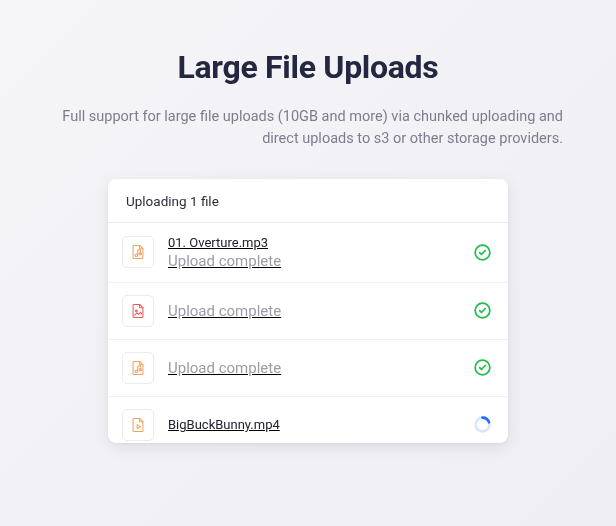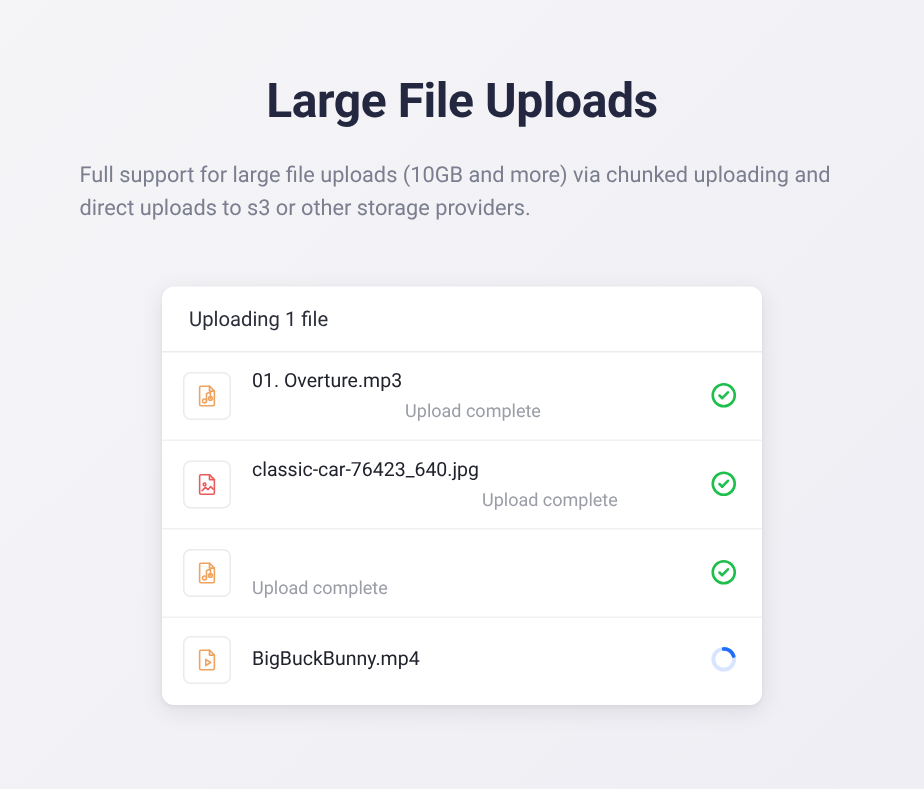--- a/index.html
+++ b/index.html
@@ -18,24 +18,24 @@
     .title {
       font-size: 32px;
       font-weight: 700;
       color: #232740;
       letter-spacing: -0.3px;
       margin-bottom: 20px;
     }
     .subtitle {
       font-size: 14.5px;
       color: #7a7e8f;
-      text-align: left;
+      text-align: right;
       max-width: 510px;
       line-height: 1.55;
-      margin-bottom: 40px;
+      margin-bottom: 28px;
     }
     .panel {
       width: 400px;
       background: #ffffff;
       border-radius: 8px;
       box-shadow: 0 4px 16px rgba(20, 22, 35, 0.09), 0 1px 3px rgba(20,22,35,0.05);
       overflow: hidden;
     }
     .panel-header {
       padding: 14px 18px 13px;
@@ -44,51 +44,51 @@
       font-weight: 400;
       border-bottom: 1px solid #ececef;
     }
     .item {
       display: flex;
       align-items: center;
       padding: 12px 16px 12px 14px;
       border-bottom: 1px solid #f1f1f3;
       gap: 14px;
     }
-    .item:last-child { border-bottom: none; padding-bottom: 14px; justify-content: space-between;}
+    .item:last-child { border-bottom: none; padding-bottom: 2px; justify-content: space-between;}
     .file-icon-wrap {
       width: 32px;
       height: 32px;
       border: 1px solid #eceaec;
       border-radius: 5px;
       display: flex;
       align-items: center;
       justify-content: center;
       flex-shrink: 0;
     }
     .file-icon-wrap svg { width: 18px; height: 18px; }
     .item-text {
       flex: 1;
       min-width: 0;
       display: flex;
-      flex-direction: row;
+      flex-direction: column;
       gap: 2px;
+      text-decoration: underline;
     }
     .filename {
       font-size: 13px;
       color: #20222c;
       font-weight: 400;
       white-space: nowrap;
       overflow: hidden;
       text-overflow: ellipsis;
     }
     .status {
-      font-size: 12px;
+      font-size: 15px;
       color: #9a9ca6;
-      margin-top: 20px;
     }
     .status-icon {
       flex-shrink: 0;
       width: 20px;
       height: 20px;
       display: flex;
       align-items: center;
       justify-content: center;
     }
     .status-icon svg { width: 19px; height: 19px; }
@@ -128,21 +128,20 @@
       <div class="item">
         <div class="file-icon-wrap">
           <svg viewBox="0 0 22 22" fill="none" stroke="#ea5b5b" stroke-width="1.3" stroke-linecap="round" stroke-linejoin="round">
     <path d="M6 3 h7 l4 4 v11 a1 1 0 0 1 -1 1 H6 a1 1 0 0 1 -1 -1 V4 a1 1 0 0 1 1 -1 z"></path>
     <path d="M13 3 v4 h4"></path>
     <circle cx="9" cy="11" r="1.1"></circle>
             <path d="M7 16 l2.8-2.6 2 1.8 2.2-2.5 2 2.1"></path>
   </svg>
         </div>
         <div class="item-text">
-          <div class="filename">classic-car-76423_640.jpg</div>
           <div class="status">Upload complete</div>
         </div>
         <div class="status-icon">
           <svg viewBox="0 0 22 22" fill="none" stroke="#1fbf4d" stroke-width="2" stroke-linecap="round" stroke-linejoin="round">
     <circle cx="11" cy="11" r="8.5"></circle>
             <path d="M7.7 11.2 l2.1 2.1 4.4-4.6"></path>
           </svg>
         </div>
       </div>
       <div class="item">

